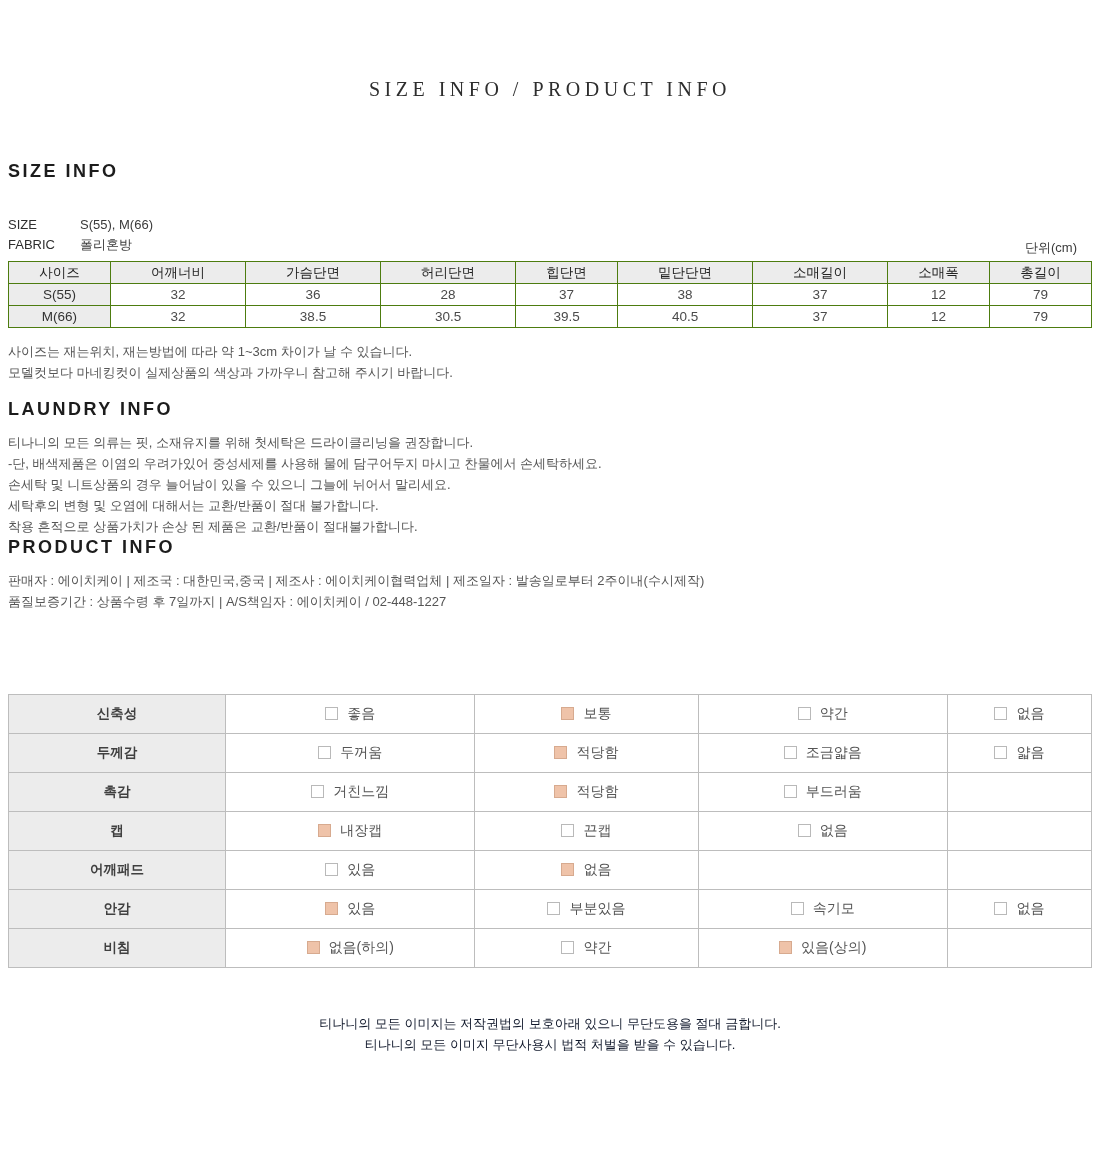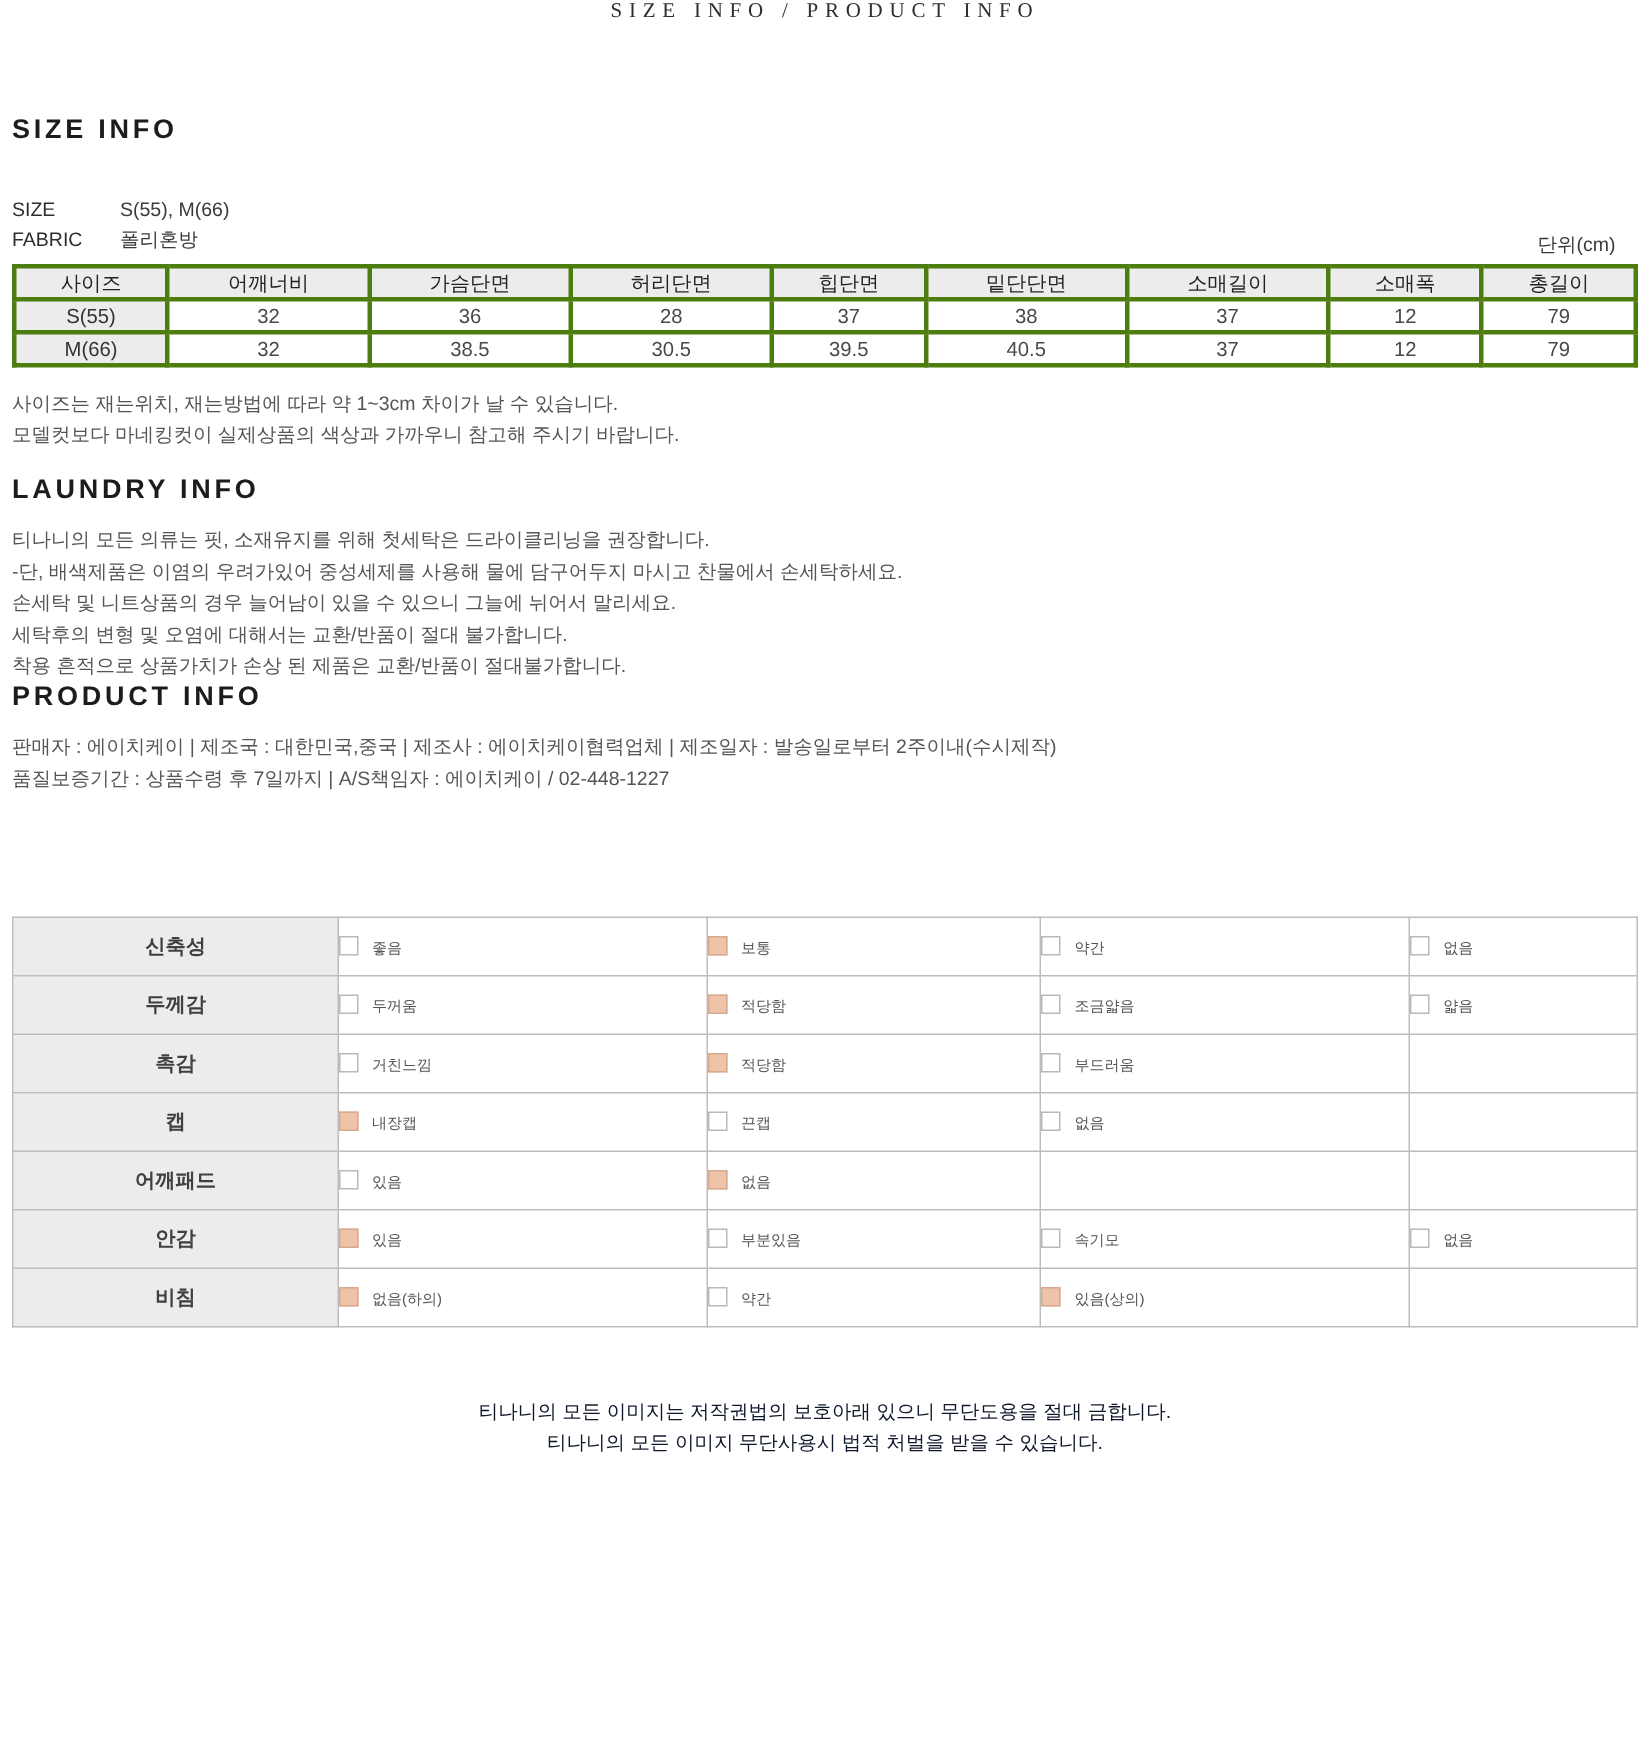--- a/index.html
+++ b/index.html
@@ -6,23 +6,23 @@
   html,body { background:#fff; }
   body {
     width:1100px; height:1173px;
     font-family:"Liberation Sans","DejaVu Sans",sans-serif;
     color:#333; position:relative; overflow:hidden;
   }
   .content { padding:0 8px; }
 
   
   .page-title {
-    text-align:center; 
+    text-align:center; padding-top:78px;
     font-family:"Liberation Serif","DejaVu Serif",serif;
-    font-size:14px; letter-spacing:4.5px; color:#2e2e2e;
+    font-size:20px; letter-spacing:4.5px; color:#2e2e2e;
   }
 
   
   .section-heading {
     font-size:18px; font-weight:bold; letter-spacing:2.5px; color:#1c1c1c;
   }
   .heading-size { margin-top:60px; }
   .heading-laundry { margin-top:16px; }
   .heading-product { }
 
@@ -30,39 +30,39 @@
   .meta-block { margin-top:33px; position:relative; }
   .meta-row { display:flex; line-height:20px; font-size:13px; }
   .meta-label { width:72px; color:#2e2e2e; }
   .meta-value { color:#3a3a3a; }
   .unit-label { position:absolute; right:15px; bottom:-2px; font-size:13px; color:#3a3a3a; }
 
   
   table { border-collapse:collapse; width:100%; }
   .size-table { margin-top:6px; }
   .size-table th, .size-table td {
-    border:3px solid #4d7c0f; height:22px;
+    border:1px solid #4d7c0f; height:22px;
     font-size:13.5px; text-align:center; vertical-align:middle;
   }
   .size-table th { background:#ececec; font-weight:normal; color:#222; }
   .size-table td { color:#4a4a4a; }
   .size-table td.row-head { background:#ececec; color:#333; }
 
   .notes { margin-top:13px; font-size:13px; color:#555; line-height:21px; }
 
   .body-lines { margin-top:12px; font-size:13px; color:#555; line-height:21px; }
 
   
   .attr-table { margin-top:82px; }
   .attr-table td { border:1px solid #bdbdbd; height:39px; vertical-align:middle; }
   .attr-table td.attr-label {
     background:#ececec; width:217px; text-align:center;
     font-size:13.5px; font-weight:bold; color:#404040;
   }
-  .attr-table td.attr-option { padding-left:0; font-size:10px; color:#555; }
+  .attr-table td.attr-option { padding-left:0; font-size:14px; color:#555;text-align:center; }
   .cb {
     display:inline-block; width:13px; height:13px;
     border:1px solid #b9b9b9; background:#fff;
     vertical-align:-2px; margin-right:9px;
   }
   .cb.checked { background:var(--checked-fill); border-color:var(--checked-border); }
 
   .footer { margin-top:45px; text-align:center; font-size:13px; color:#0f172a; line-height:21px; }
 </style>
 </head>

